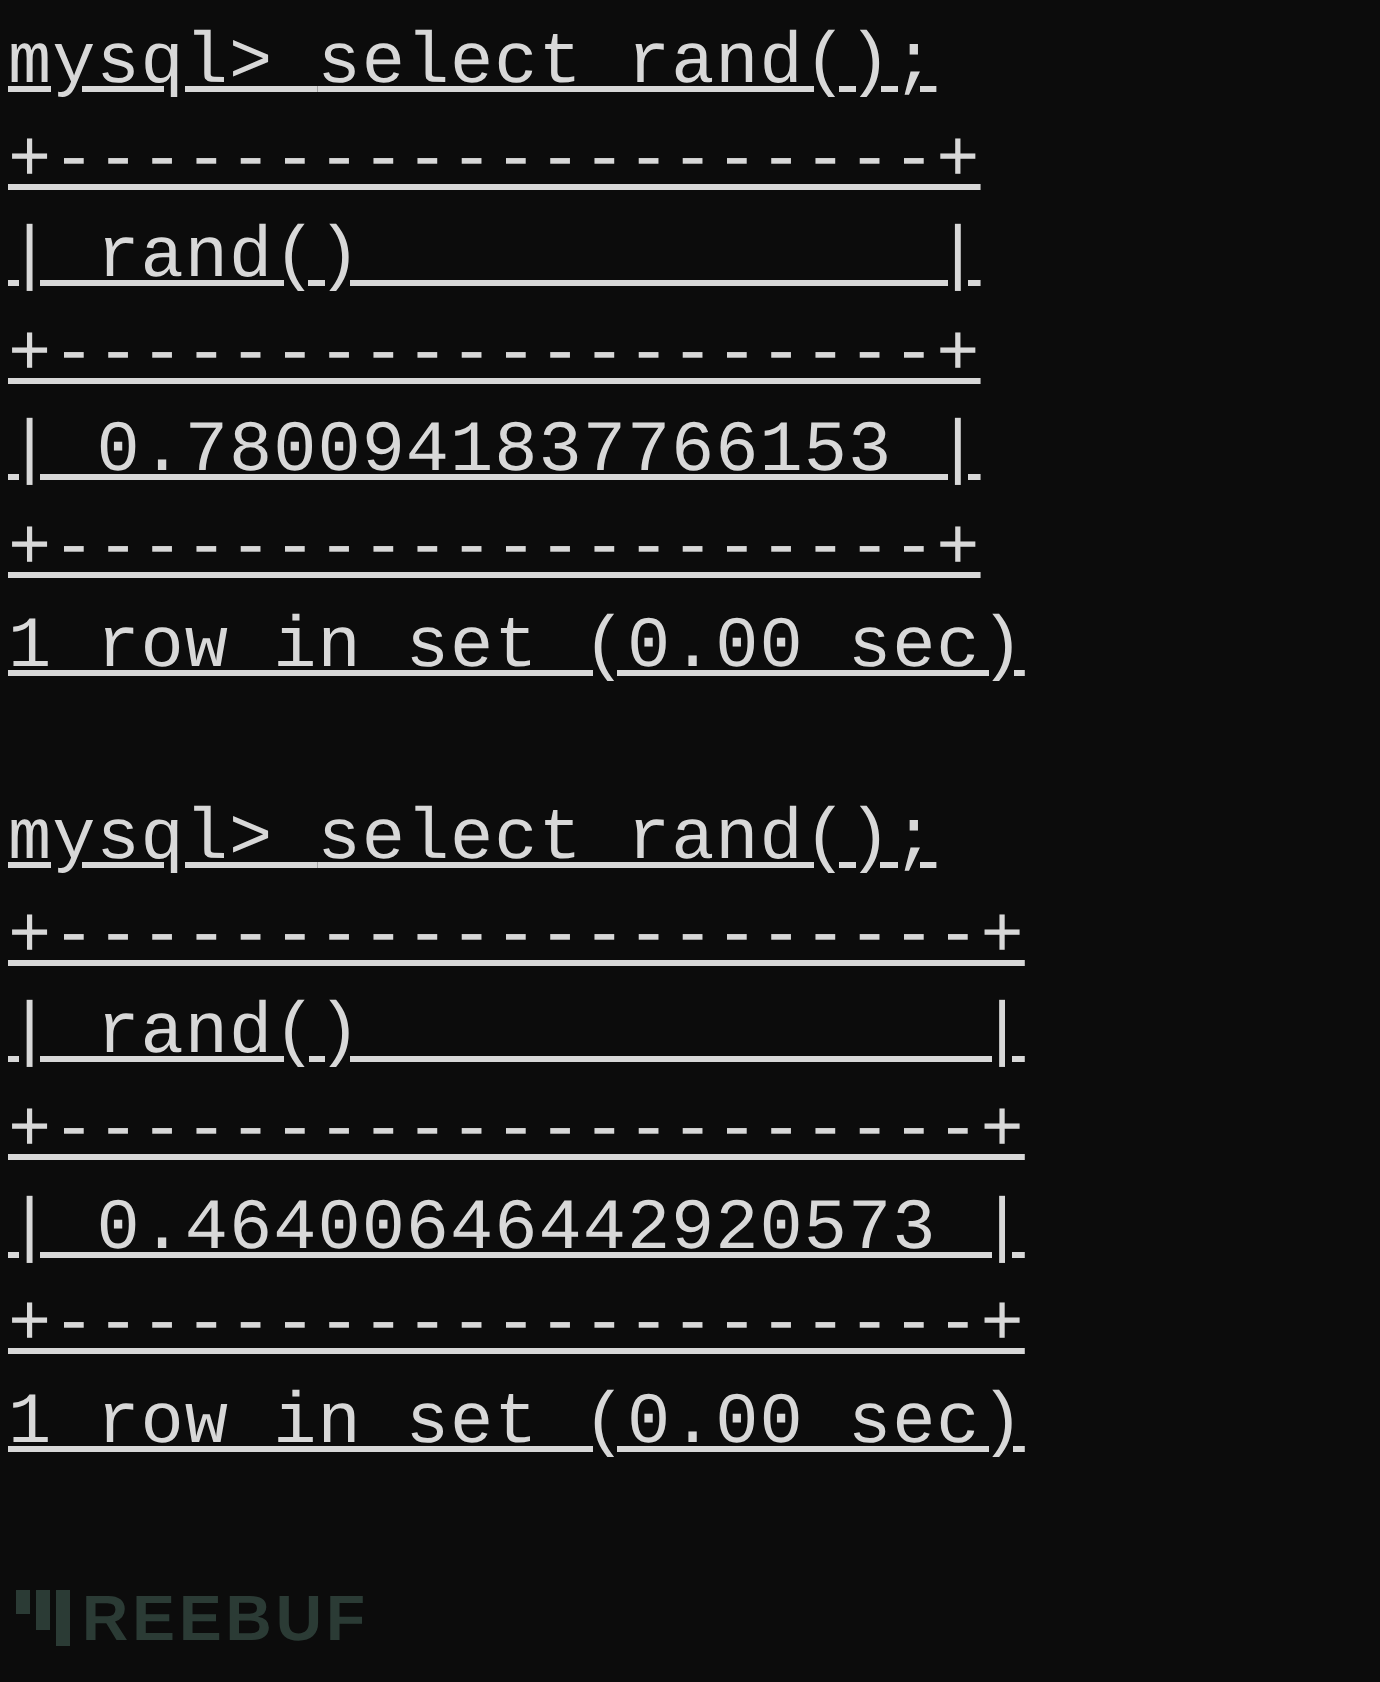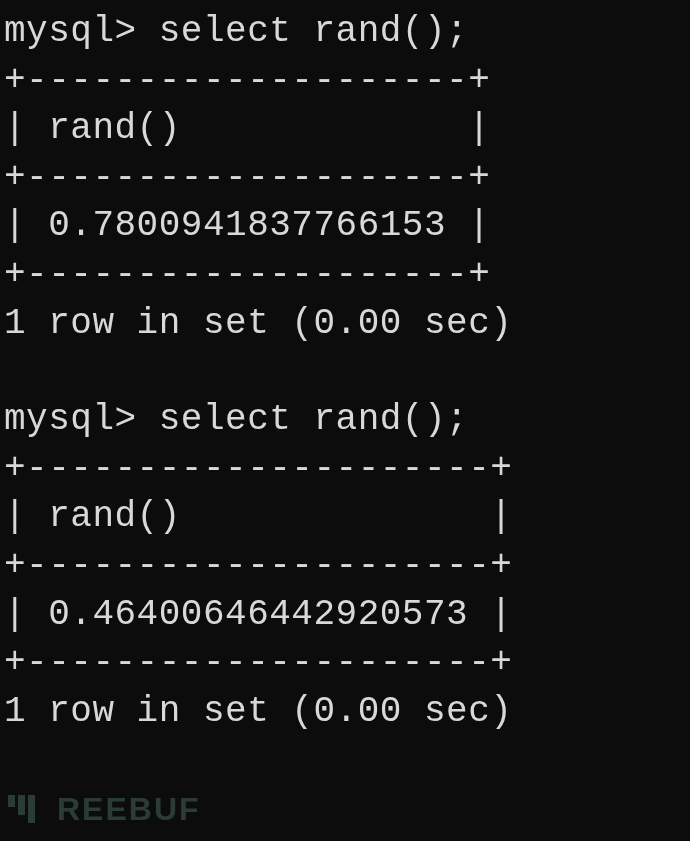--- a/index.html
+++ b/index.html
@@ -15,34 +15,35 @@
       font-size: 36px;
       color: #d8d8d8;
       padding: 8px 0 0 4px;
       overflow: hidden;
       position: relative;
       line-height: 1.35;
       letter-spacing: 0.5px;
     }
     .line {
       white-space: pre;
+      text-decoration: underline;
     }
     .watermark {
       position: absolute;
       bottom: 10px;
       left: 8px;
       color: #4a6a5e;
       opacity: 0.5;
       font-family: Arial, sans-serif;
       font-size: 32px;
       font-weight: bold;
       letter-spacing: 2px;
       display: flex;
       align-items: center;
-      gap: 20px;
+      gap: 4px;
     }
     .watermark-bars {
       display: inline-flex;
       gap: 3px;
       margin-right: 2px;
     }
     .wbar {
       display: inline-block;
       width: 7px;
       background: #4a6a5e;

